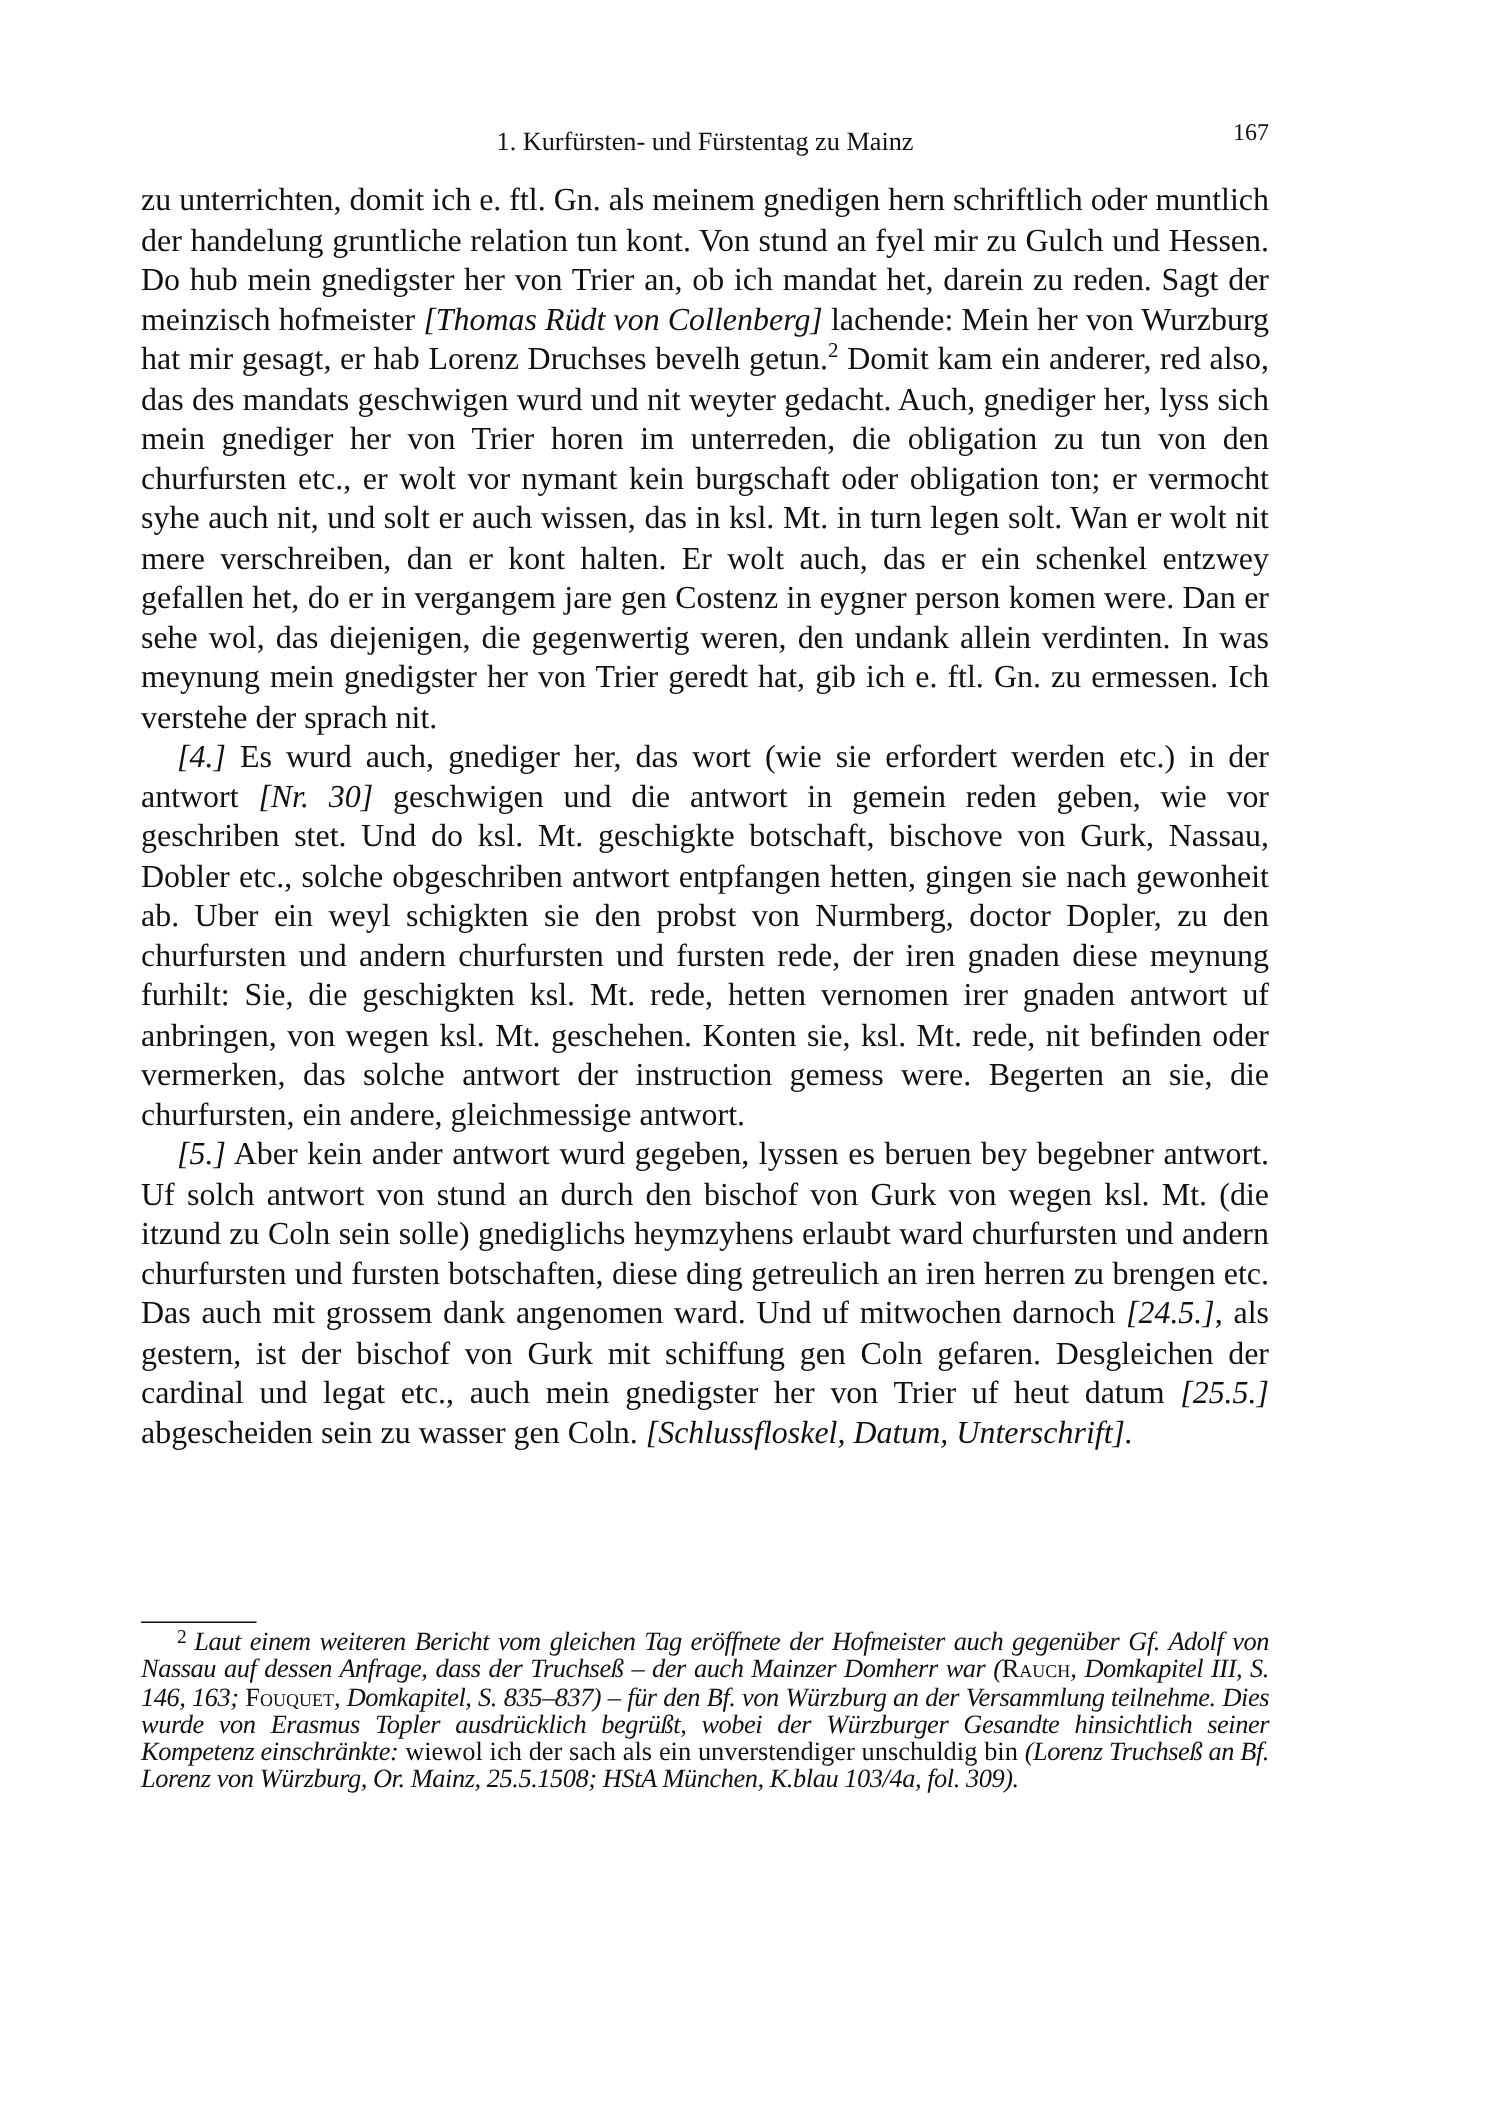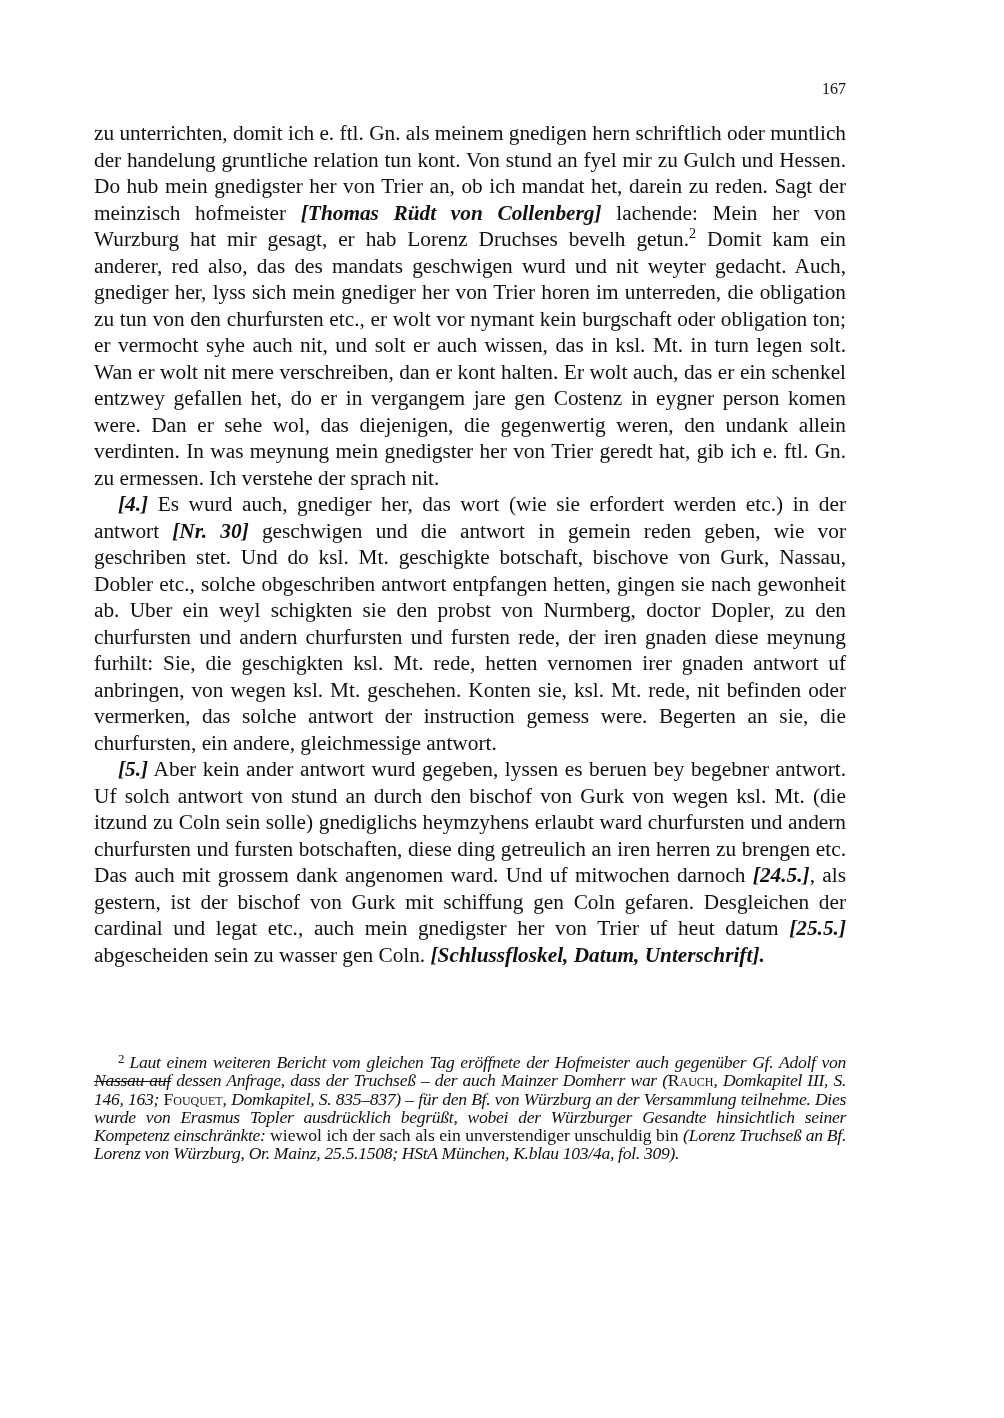--- a/index.html
+++ b/index.html
@@ -55,38 +55,37 @@
     }
     .body-text p {
       margin: 0;
       text-align: justify;
     }
     .body-text p.indent {
       text-indent: 24px;
     }
     .ed {
       font-style: italic;
-      font-weight: bold;
     }
     sup.fnref {
       font-size: 14px;
       line-height: 0;
       vertical-align: 8px;
     }
     .fn-rule {
       position: absolute;
       top: 1081px;
       left: 0;
       width: 77px;
       height: 0;
       border-top: 1.2px solid #111;
     }
     .footnotes {
       position: absolute;
-      top: 1053px;
+      top: 1085px;
       left: 0;
       width: 752px;
       font-size: 17.6px;
       line-height: 18.3px;
       text-align: justify;
     }
     .footnotes p {
       margin: 0;
       text-indent: 24px;
       text-align: justify;
@@ -101,20 +100,21 @@
     .fn-it { font-style: italic; letter-spacing: -0.3px; }
     .fn-rm { font-style: normal; }
     .sc { font-variant: small-caps; font-style: normal; }
   </style>
 </head>
 <body>
 
 <div class="page">
 
   <div class="running-head">
+    <span class="running-title">1. Kurfürsten- und Fürstentag zu Mainz</span>
     <span class="page-number">167</span>
   </div>
 
   <div class="body-text">
     <p><span>zu unterrichten, domit ich e. ftl. Gn. als meinem gnedigen hern schriftlich oder muntlich der handelung gruntliche relation tun kont. Von stund an fyel mir zu Gulch und Hessen. Do hub mein gnedigster her von Trier an, ob ich mandat het, darein zu reden. Sagt der meinzisch hofmeister </span><span class="ed">[Thomas Rüdt von Collenberg]</span><span> lachende: Mein her von Wurzburg hat mir gesagt, er hab Lorenz Druchses bevelh getun.</span><sup class="fnref">2</sup><span> Domit kam ein anderer, red also, das des mandats geschwigen wurd und nit weyter gedacht. Auch, gnediger her, lyss sich mein gnediger her von Trier horen im unterreden, die obligation zu tun von den churfursten etc., er wolt vor nymant kein burgschaft oder obligation ton; er vermocht syhe auch nit, und solt er auch wissen, das in ksl. Mt. in turn legen solt. Wan er wolt nit mere verschreiben, dan er kont halten. Er wolt auch, das er ein schenkel entzwey gefallen het, do er in vergangem jare gen Costenz in eygner person komen were. Dan er sehe wol, das diejenigen, die gegenwertig weren, den undank allein verdinten. In was meynung mein gnedigster her von Trier geredt hat, gib ich e. ftl. Gn. zu ermessen. Ich verstehe der sprach nit.</span></p>
 
     <p class="indent"><span class="ed">[4.]</span><span> Es wurd auch, gnediger her, das wort (wie sie erfordert werden etc.) in der antwort </span><span class="ed">[Nr. 30]</span><span> geschwigen und die antwort in gemein reden geben, wie vor geschriben stet. Und do ksl. Mt. geschigkte botschaft, bischove von Gurk, Nassau, Dobler etc., solche obgeschriben antwort entpfangen hetten, gingen sie nach gewonheit ab. Uber ein weyl schigkten sie den probst von Nurmberg, doctor Dopler, zu den churfursten und andern churfursten und fursten rede, der iren gnaden diese meynung furhilt: Sie, die geschigkten ksl. Mt. rede, hetten vernomen irer gnaden antwort uf anbringen, von wegen ksl. Mt. geschehen. Konten sie, ksl. Mt. rede, nit befinden oder vermerken, das solche antwort der instruction gemess were. Begerten an sie, die churfursten, ein andere, gleichmessige antwort.</span></p>
 
     <p class="indent"><span class="ed">[5.]</span><span> Aber kein ander antwort wurd gegeben, lyssen es beruen bey begebner antwort. Uf solch antwort von stund an durch den bischof von Gurk von wegen ksl. Mt. (die itzund zu Coln sein solle) gnediglichs heymzyhens erlaubt ward churfursten und andern churfursten und fursten botschaften, diese ding ge­treulich an iren herren zu brengen etc. Das auch mit grossem dank angenomen ward. Und uf mitwochen darnoch </span><span class="ed">[24.5.]</span><span>, als gestern, ist der bischof von Gurk mit schiffung gen Coln gefaren. Desgleichen der cardinal und legat etc., auch mein gnedigster her von Trier uf heut datum </span><span class="ed">[25.5.]</span><span> abgescheiden sein zu wasser gen Coln. </span><span class="ed">[Schlussfloskel, Datum, Unterschrift].</span></p>
   </div>

